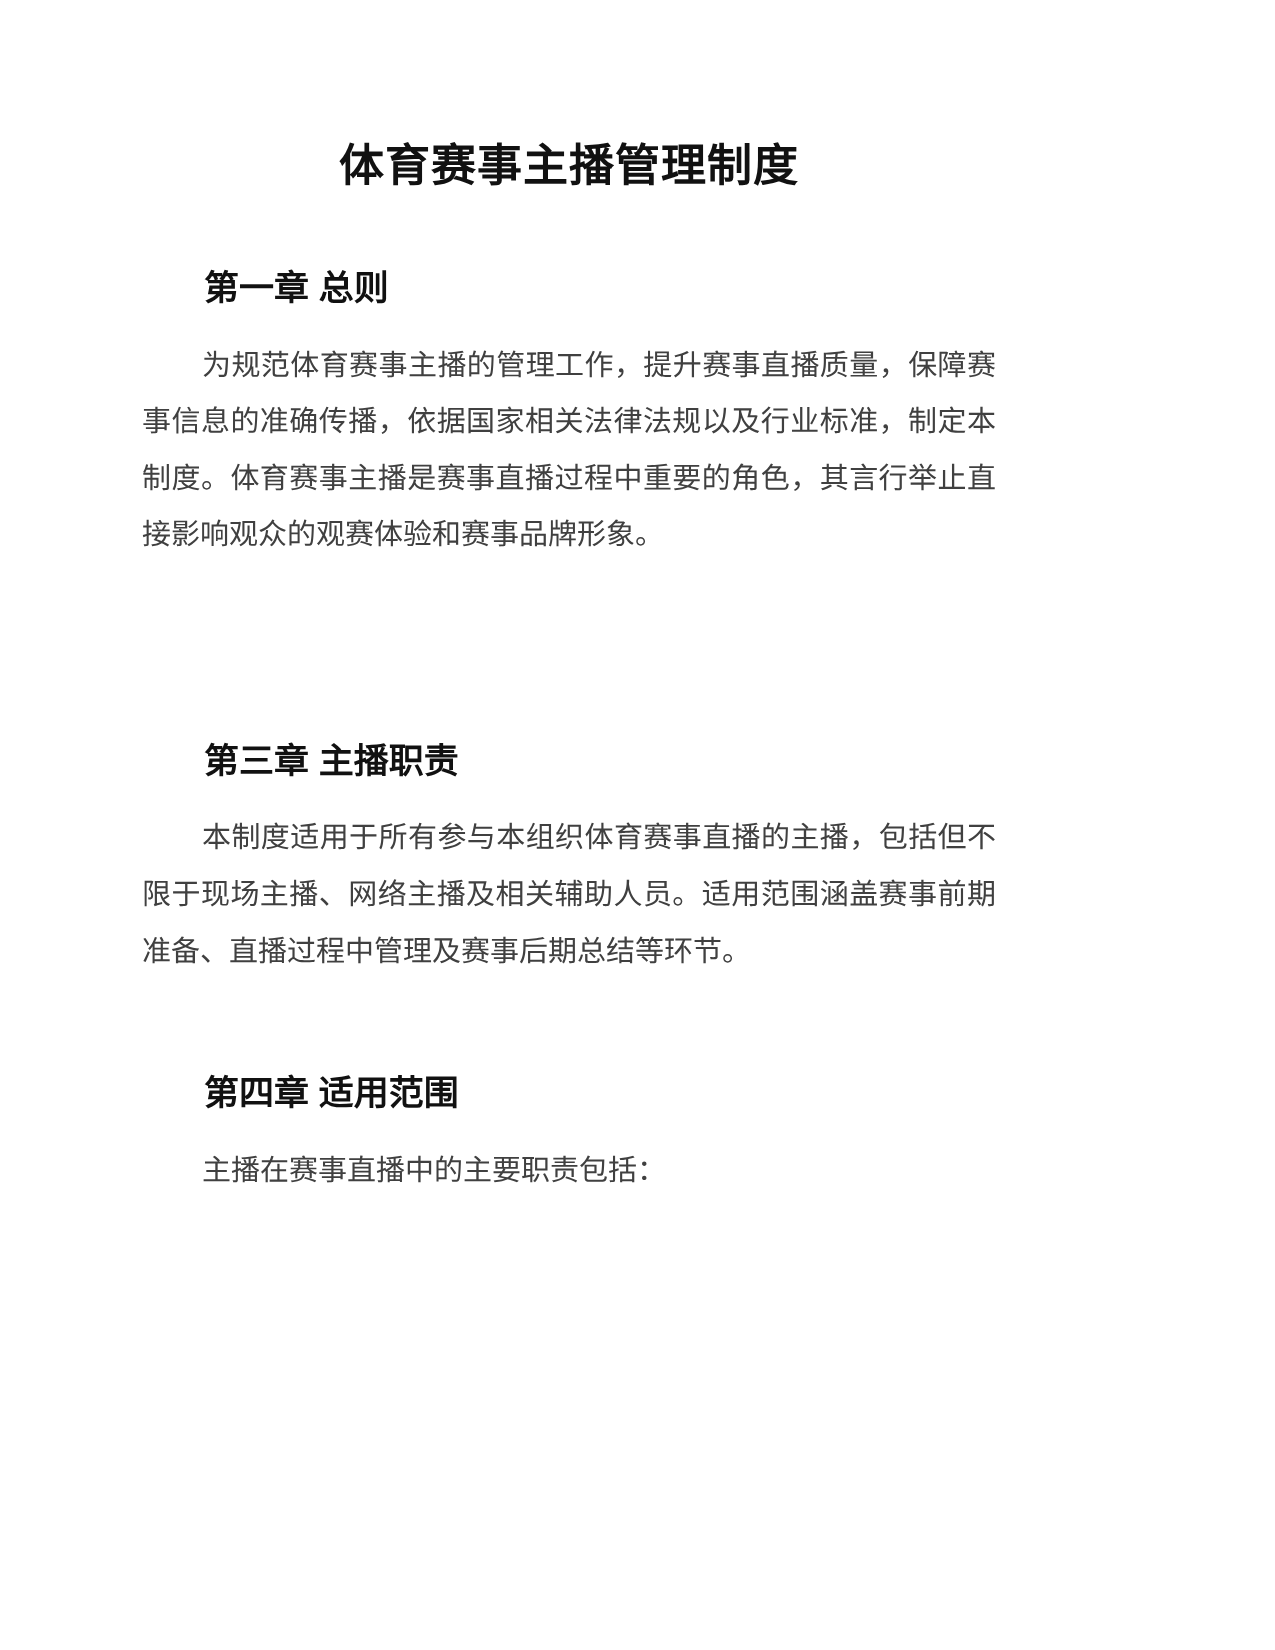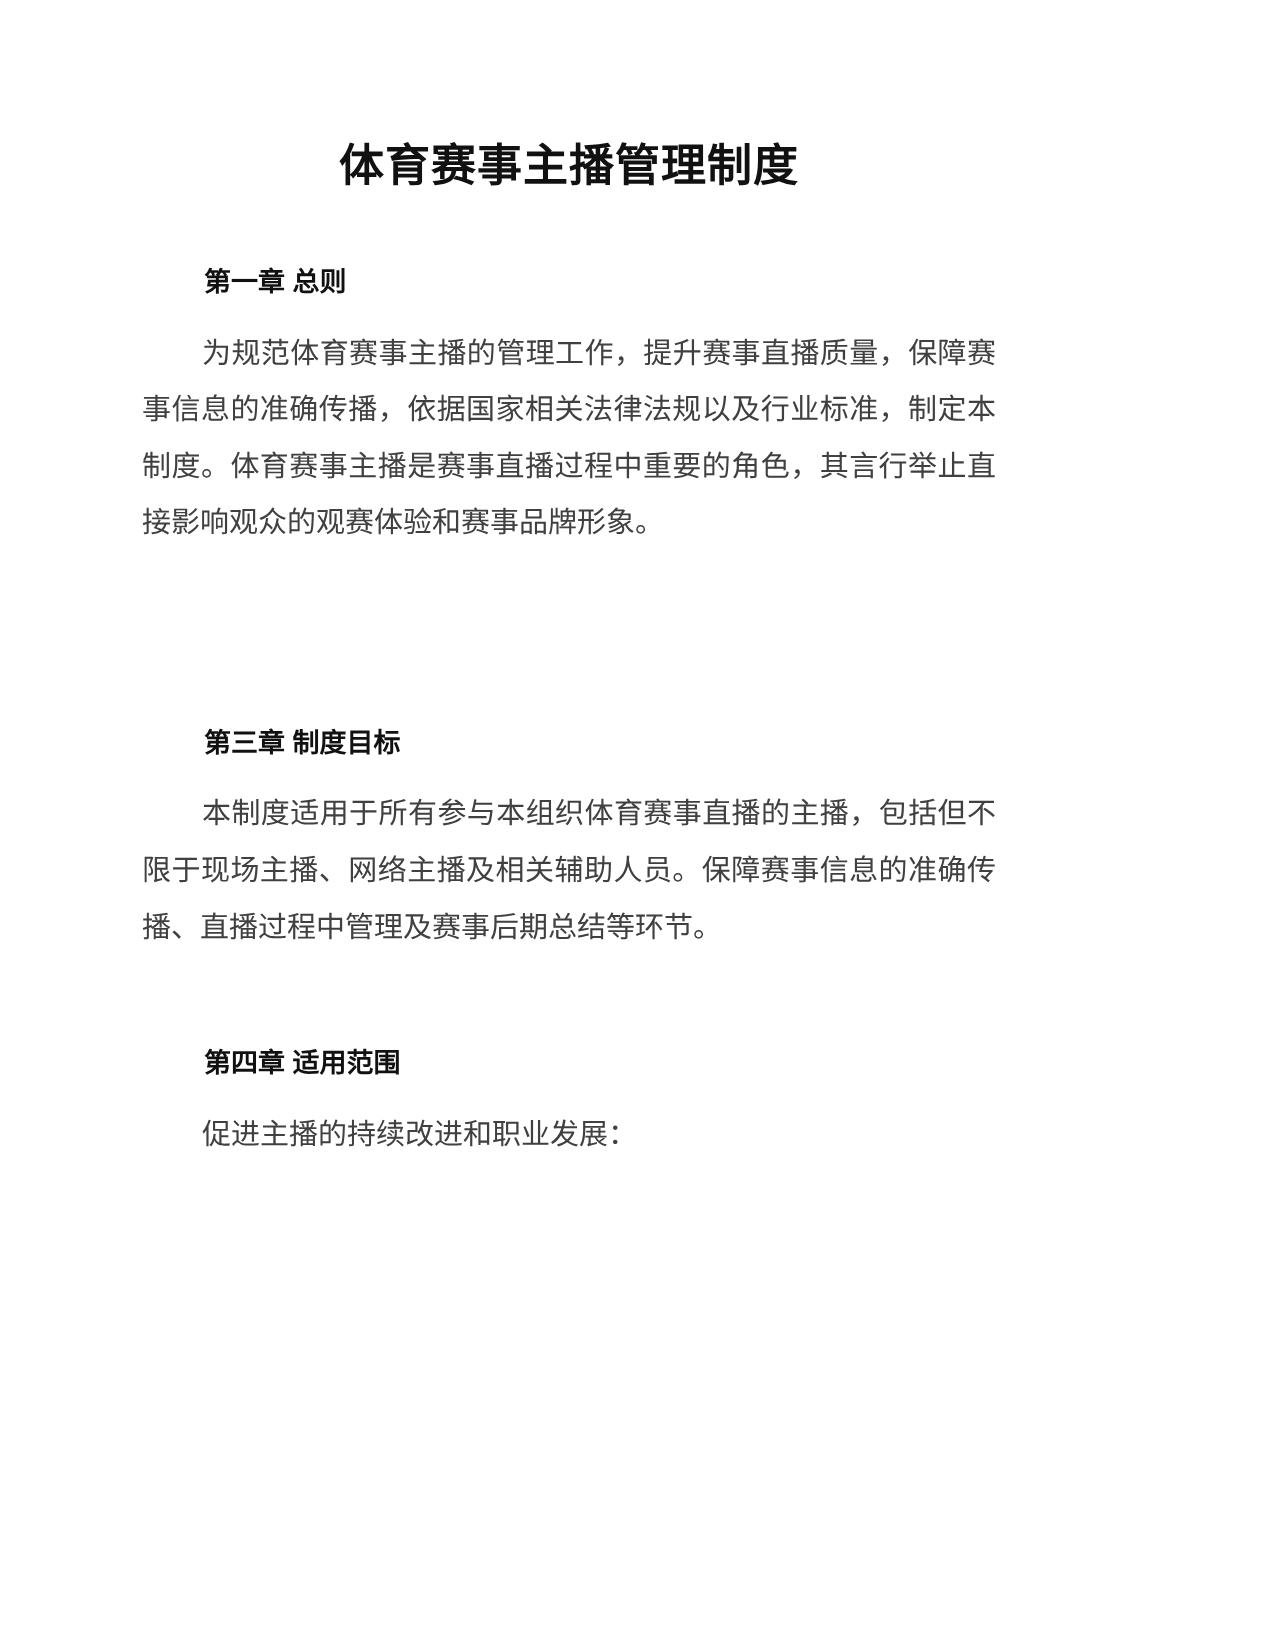--- a/index.html
+++ b/index.html
@@ -39,21 +39,21 @@
     margin: 0 0 0 0;
     padding-top: 10px;
     color: #111111;
   }
   .section {
     margin: 0;
   }
   .section-heading {
     font-family: "Liberation Sans", "DejaVu Sans", sans-serif;
     font-weight: bold;
-    font-size: 27px;
+    font-size: 35px;
     line-height: 1.5;
     color: #111111;
     margin: 0;
     padding-left: 62px;
   }
   .para {
     font-family: "Liberation Serif", "DejaVu Serif", serif;
     font-size: 29px;
     line-height: 1.95;
     text-align: justify;
@@ -83,27 +83,27 @@
       <div class="gap-heading-to-para"></div>
       <p class="para">为规范体育赛事主播的管理工作，提升赛事直播质量，保障赛事信息的准确传播，依据国家相关法律法规以及行业标准，制定本制度。体育赛事主播是赛事直播过程中重要的角色，其言行举止直接影响观众的观赛体验和赛事品牌形象。</p>
     </section>
 
     <div class="gap-section"></div>
 
 
     <div class="gap-section"></div>
 
     <section class="section">
-      <h2 class="section-heading">第三章 制度目标</h2>
+      <h2 class="section-heading">第三章 主播职责</h2>
       <div class="gap-heading-to-para"></div>
-      <p class="para">本制度适用于所有参与本组织体育赛事直播的主播，包括但不限于现场主播、网络主播及相关辅助人员。保障赛事信息的准确传播、直播过程中管理及赛事后期总结等环节。</p>
+      <p class="para">本制度适用于所有参与本组织体育赛事直播的主播，包括但不限于现场主播、网络主播及相关辅助人员。适用范围涵盖赛事前期准备、直播过程中管理及赛事后期总结等环节。</p>
     </section>
 
     <div class="gap-section-last"></div>
 
     <section class="section">
       <h2 class="section-heading">第四章 适用范围</h2>
       <div class="gap-heading-to-para"></div>
-      <p class="para">促进主播的持续改进和职业发展：</p>
+      <p class="para">主播在赛事直播中的主要职责包括：</p>
     </section>
 
   </div>
 </div>
 
 </body></html>

